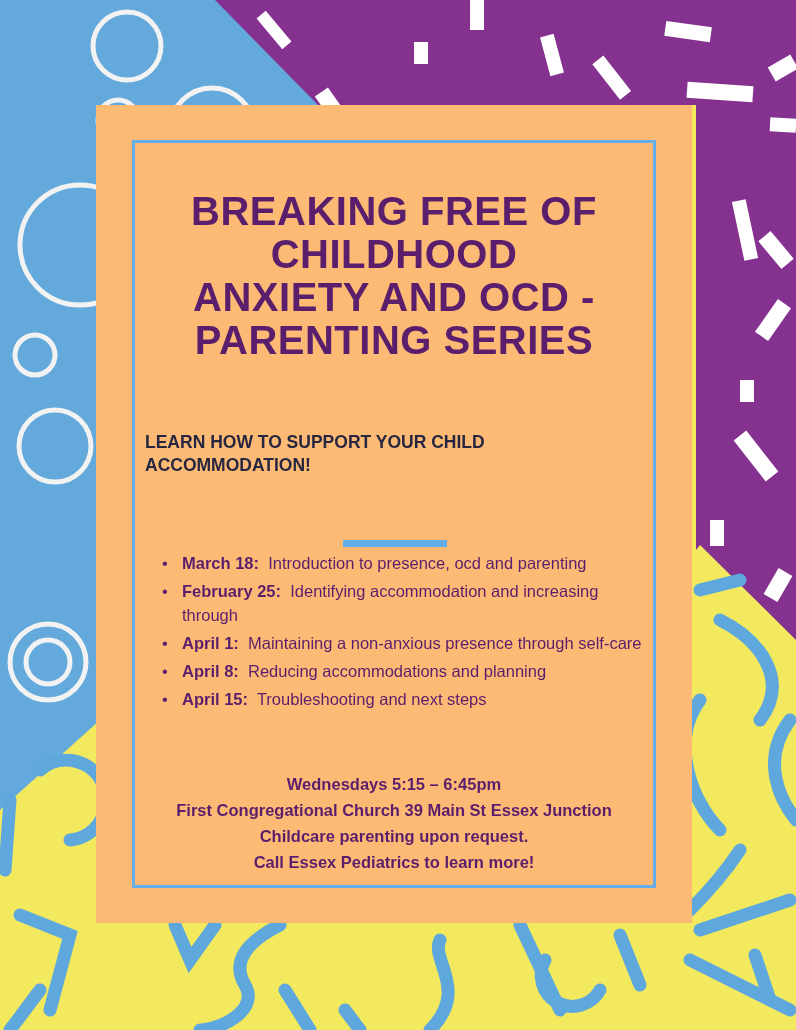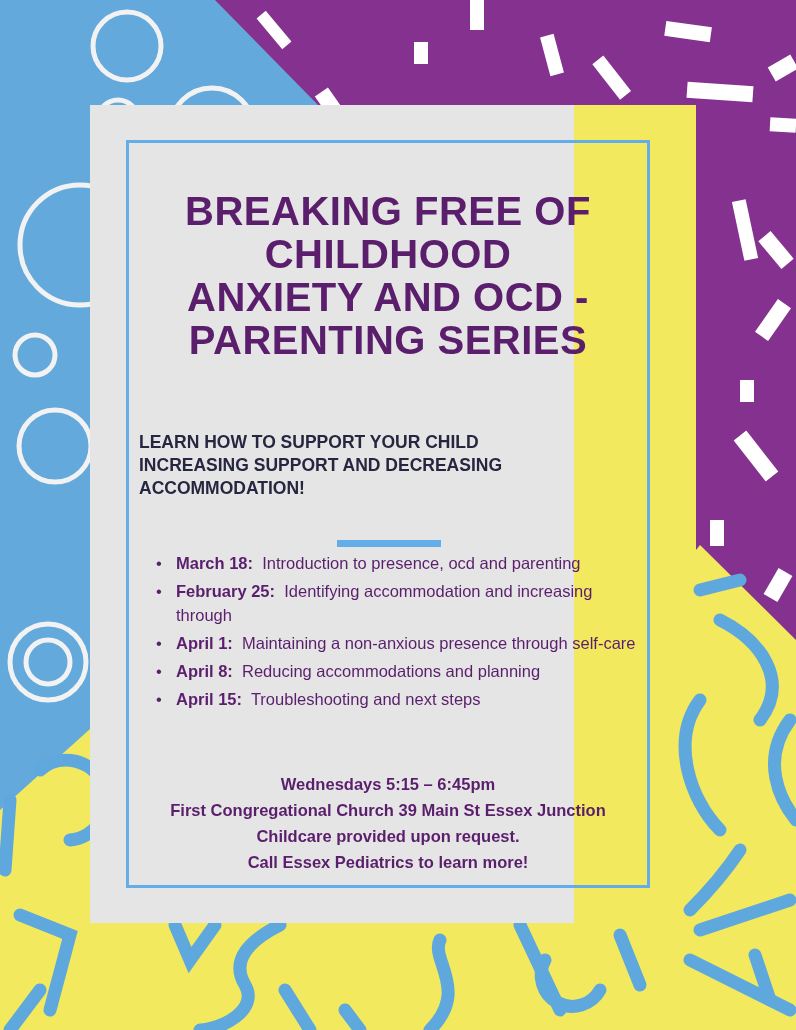--- a/index.html
+++ b/index.html
@@ -1,18 +1,18 @@
 <!DOCTYPE html>
 <html><head>
 <meta charset="utf-8">
 <style>
   html, body { margin:0; padding:0; }
   body { width:796px; height:1030px; position:relative; overflow:hidden; background:#f2e95f; font-family:"Liberation Sans", sans-serif; }
   #bg { position:absolute; left:0; top:0; width:796px; height:1030px; }
-  .card { position:absolute; left:90px; top:105px; width:484px; height:818px; background:#e5e5e5; }
+  .card { position:absolute; left:96px; top:105px; width:596px; height:818px; background:#fdba74; }
   .frame { position:absolute; left:36px; top:35px; width:518px; height:742px; border:3px solid #63aee8; }
   .title { position:absolute; left:0; right:0; top:47px; text-align:center; color:#5a1e6c; font-weight:bold; font-size:40px; line-height:43px; letter-spacing:0.5px; }
   .subtitle { position:absolute; left:10px; right:10px; top:288px; text-align:left; color:#262640; font-weight:bold; font-size:17.5px; line-height:23px; }
   .divider { position:absolute; left:208px; top:397px; width:104px; height:7px; background:#63aee8; }
   .sessions { position:absolute; left:25px; right:6px; top:408px; margin:0; padding:0; list-style:none; color:#5a1e6c; font-size:16.5px; line-height:24px; }
   .sessions li { position:relative; padding-left:22px; margin-bottom:4px; }
   .sessions li .bullet { position:absolute; left:2px; top:0; }
   .sessions li .date { font-weight:bold; }
   .details { position:absolute; left:0; right:0; top:628px; text-align:center; color:#5a1e6c; font-weight:bold; font-size:16.5px; line-height:26px; }
 </style>
@@ -87,21 +87,20 @@
   <div class="frame">
     <div class="title">
       <div>BREAKING FREE OF</div>
       <div>CHILDHOOD</div>
       <div>ANXIETY AND OCD -</div>
       <div>PARENTING SERIES</div>
     </div>
 
     <div class="subtitle">
       <div>LEARN HOW TO SUPPORT YOUR CHILD</div>
-      <div>INCREASING SUPPORT AND DECREASING</div>
       <div>ACCOMMODATION!</div>
     </div>
 
     <div class="divider"></div>
 
     <ul class="sessions">
       <li>
         <span class="bullet">•</span>
         <span class="date">March 18:</span>&nbsp;
         <span>Introduction to presence, ocd and parenting</span>
@@ -124,17 +123,17 @@
       <li>
         <span class="bullet">•</span>
         <span class="date">April 15:</span>&nbsp;
         <span>Troubleshooting and next steps</span>
       </li>
     </ul>
 
     <div class="details">
       <div>Wednesdays 5:15 – 6:45pm</div>
       <div>First Congregational Church 39 Main St Essex Junction</div>
-      <div>Childcare provided upon request.</div>
+      <div>Childcare parenting upon request.</div>
       <div>Call Essex Pediatrics to learn more!</div>
     </div>
   </div>
 </div>
 
 </body></html>

